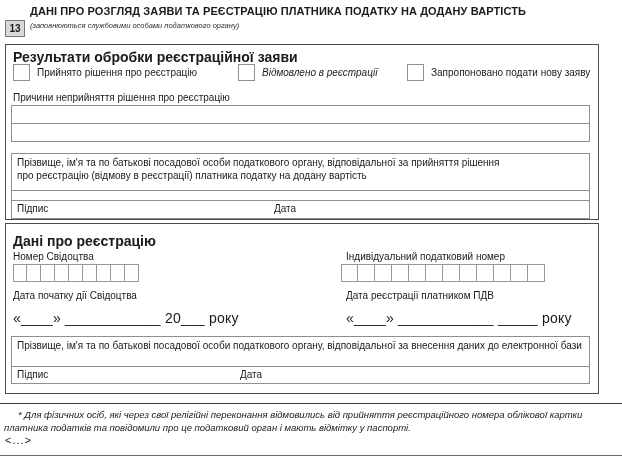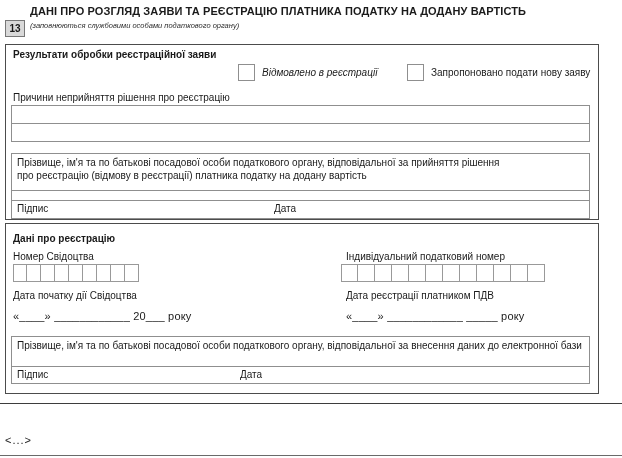--- a/index.html
+++ b/index.html
@@ -12,60 +12,64 @@
   .sec-num{
     left:5px;top:4px;width:18px;height:15px;border:1px solid #777;background:#d9d9d9;
     font-size:10px;font-weight:bold;text-align:center;line-height:15px;margin-top:16px;
   }
   .title{left:30px;top:5px;width:585px;font-size:11px;font-weight:bold;letter-spacing:.1px;}
   .subtitle{left:30px;top:21px;font-size:7.5px;font-style:italic;color:#2b2b2b;}
   
   .outer-box{border:1px solid #4c4c4c;background:#fff;}
   .boxA{left:5px;top:44px;width:592px;height:174px;}
   .boxB{left:5px;top:223px;width:592px;height:169px;text-decoration:underline;}
-  .bold-heading{font-size:10px;font-weight:bold;}
+  .bold-heading{font-size:14px;font-weight:bold;}
   .lbl{font-size:10px;}
   
   .opt{display:flex;align-items:center;}
   .cb{width:15px;height:15px;border:1px solid #8f8f8f;background:#fff;flex:0 0 auto;}
   .opt .lbl{margin-left:7px;white-space:nowrap;}
   
   .inner-box{border:1px solid #8f8f8f;background:#fff;box-sizing:border-box;}
   .rule-row{box-sizing:border-box;}
   .bb{border-bottom:1px solid #8f8f8f;}
   .fill-row{height:18px;}
   .label-cell{padding:2px 5px 0 5px;font-size:10px;line-height:13px;}
   .sig-row{position:relative;height:17px;font-size:10px;}
   .sig-row .sig{position:absolute;left:5px;top:2px;}
   .sig-row .dat{position:absolute;top:2px;}
   
   .grid{display:flex;}
   .cell{box-sizing:border-box;height:18px;border:1px solid #999;border-left:none;background:#fff;}
   .cell:first-child{border-left:1px solid #999;}
   .grid-cert .cell{width:14px;}
   .grid-ipn .cell{width:17px;}
-  .blank-line{font-size:11px;white-space:nowrap;letter-spacing:.2px;}
+  .blank-line{font-size:14px;white-space:nowrap;letter-spacing:.2px;}
   
   .foot-rule{left:0;top:403px;width:622px;border-top:1px solid #3d3d3d;height:0;}
   .footnote{left:4px;top:408px;width:614px;font-size:9.5px;font-style:italic;line-height:13px;text-indent:14px;}
   .footer-marker{left:5px;top:434px;font-size:11px;letter-spacing:1px;}
   .bottom-rule{left:0;top:455px;width:622px;border-top:1px solid #6a6a6a;height:0;}
 </style>
 </head>
 <body>
 
 <div class="page">
 
   <div class="abs sec-num">13</div>
   <div class="abs subtitle">(заповнюються службовими особами податкового органу)</div>
   <div class="abs title">ДАНІ ПРО РОЗГЛЯД ЗАЯВИ ТА РЕЄСТРАЦІЮ ПЛАТНИКА ПОДАТКУ НА ДОДАНУ ВАРТІСТЬ</div>
 
   <div class="abs outer-box boxA">
     <div class="abs bold-heading" style="left:7px;top:4px;">Результати обробки реєстраційної заяви</div>
 
+    <div class="abs opt" style="left:7px;top:19px;">
+      <span class="cb"></span>
+      <span class="lbl">Прийнято рішення про реєстрацію</span>
+    </div>
     <div class="abs opt" style="left:232px;top:19px;font-style:italic;">
       <span class="cb"></span>
       <span class="lbl">Відмовлено в реєстрації</span>
     </div>
     <div class="abs lbl" style="left:7px;top:47px;">Причини неприйняття рішення про реєстрацію</div>
 
     <div class="abs opt" style="left:401px;top:19px;">
       <span class="cb"></span>
       <span class="lbl">Запропоновано подати нову заяву</span>
     </div>
@@ -131,16 +135,17 @@
         <div class="label-cell">Прізвище, ім'я та по батькові посадової особи податкового органу, відповідальної за внесення даних до електронної бази</div>
       </div>
       <div class="sig-row">
         <span class="sig">Підпис</span>
         <span class="dat" style="left:228px;">Дата</span>
       </div>
     </div>
   </div>
 
   <div class="abs foot-rule"></div>
+  <div class="abs footnote">* Для фізичних осіб, які через свої релігійні переконання відмовились від прийняття реєстраційного номера облікової картки платника податків та повідомили про це податковий орган і мають відмітку у паспорті.</div>
   <div class="abs footer-marker">&lt;...&gt;</div>
   <div class="abs bottom-rule"></div>
 
 </div>
 
 </body></html>

